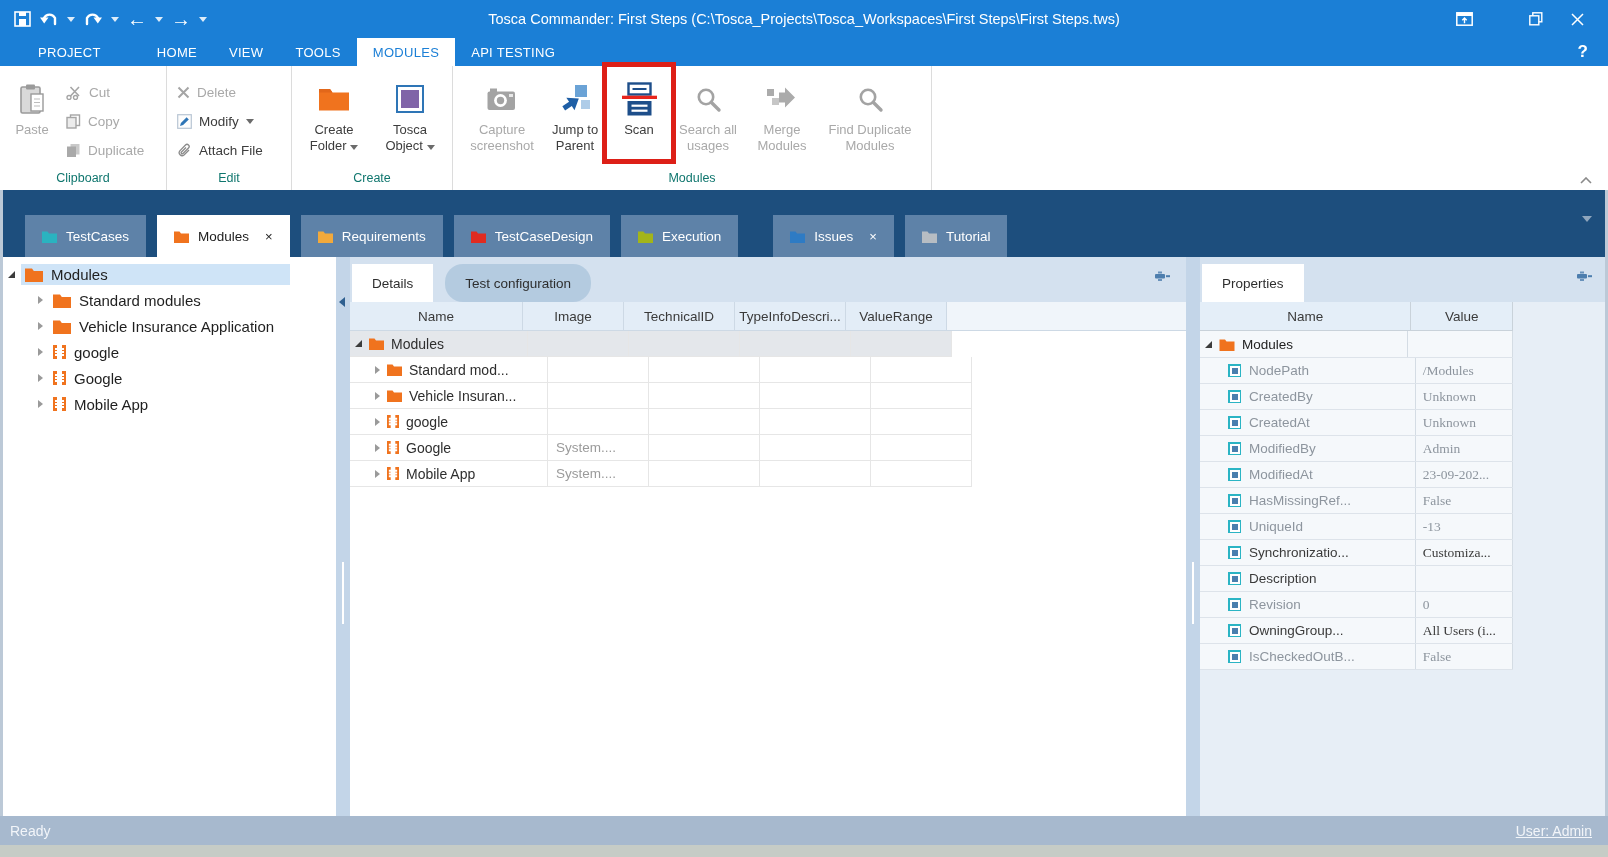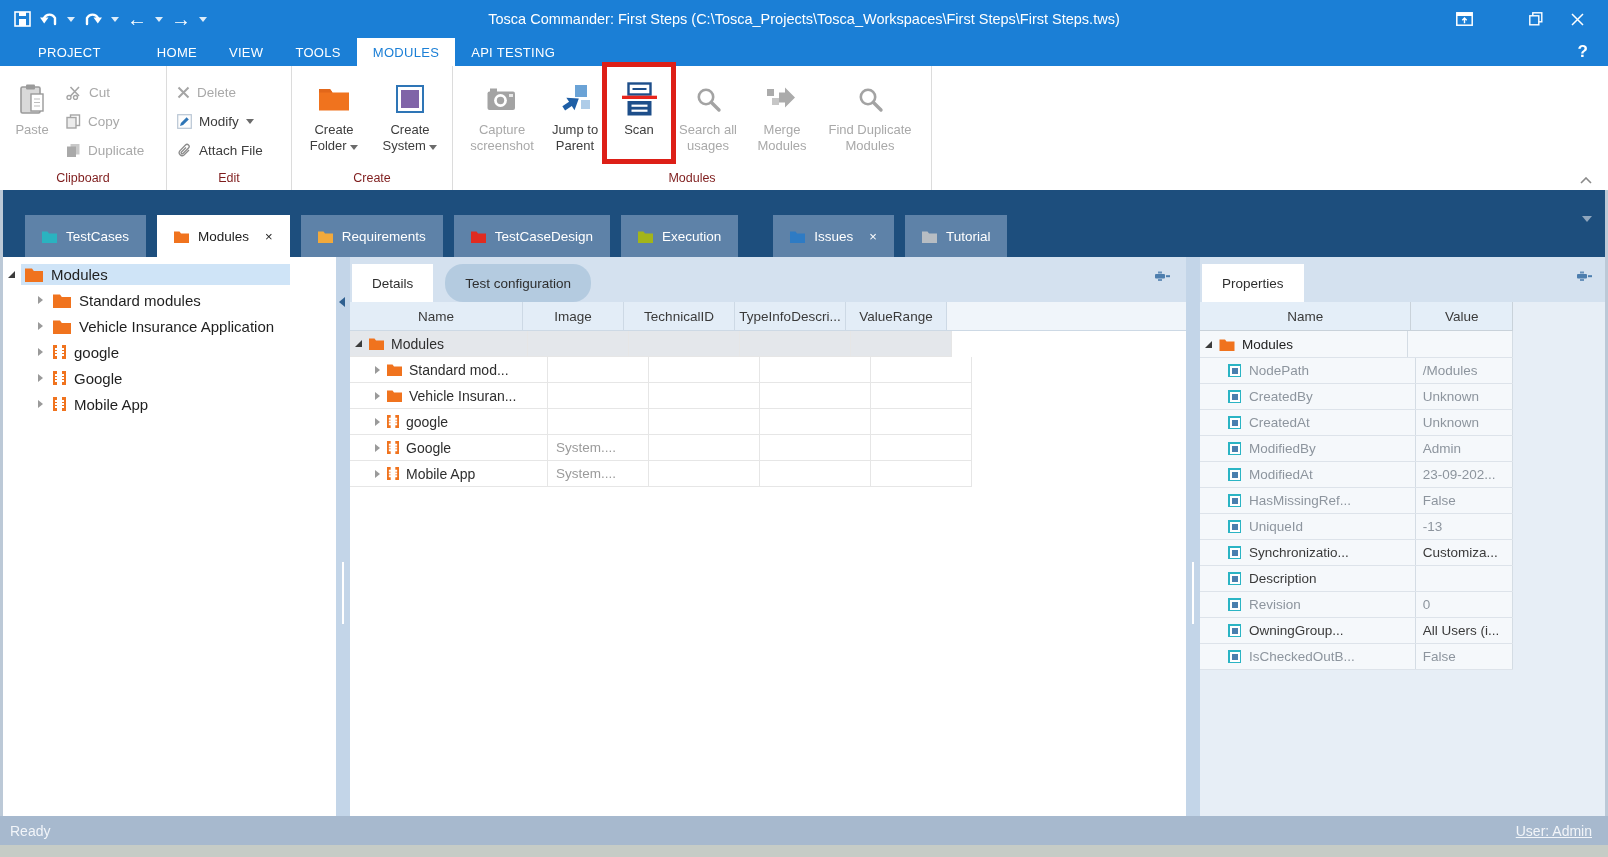--- a/index.html
+++ b/index.html
@@ -16,21 +16,21 @@
   .min-bar{width:12px;height:2px;background:#fff;}
   
   .ribbon-tabs{position:absolute;top:38px;left:0;right:0;height:28px;background:#1b7fd6;display:flex;align-items:stretch;color:#fff;font-size:13px;}
   .rtab{display:flex;align-items:center;padding:0 16px;letter-spacing:.3px;cursor:default;}
   .rtab.active{background:#fff;color:#1b7fd6;}
   .ribbon-help{margin-left:auto;align-self:center;font-size:17px;font-weight:bold;padding-right:20px;}
   
   .ribbon{position:absolute;top:66px;left:0;right:0;height:124px;background:#fff;border-bottom:1px solid #d9dee4;display:flex;}
   .rgroup{position:relative;display:flex;flex-direction:column;padding:4px 4px 0 4px;border-right:1px solid #dcdcdc;}
   .rgroup-buttons{display:flex;flex:1;align-items:flex-start;}
-  .rgroup-label{text-align:center;color:#7f1d1d;font-size:12.5px;padding:0 0 5px;}
+  .rgroup-label{text-align:center;color:#0f766e;font-size:12.5px;padding:0 0 5px;}
   .bigbtn{display:flex;flex-direction:column;align-items:center;padding-top:6px;position:relative;}
   .bigbtn .icon-area{height:46px;display:flex;align-items:center;justify-content:center;}
   .bigbtn .lbl{font-size:13px;line-height:1.25;text-align:center;color:#3d3d3d;}
   .bigbtn.disabled .lbl{color:#a9a9a9;}
   .smallcol{display:flex;flex-direction:column;padding-top:8px;}
   .smallbtn{display:flex;align-items:center;gap:7px;height:29px;font-size:13.5px;color:#3d3d3d;padding:0 6px;}
   .smallbtn.disabled{color:#a9a9a9;}
   .red-box{position:absolute;left:-6px;right:-6px;top:-8px;height:92px;border:5px solid #dd1f17;pointer-events:none;z-index:3;}
   .ribbon-collapse{position:absolute;right:16px;bottom:6px;}
   .obj-icon{border:2px solid #2e75b6;background:#fff;padding:3px;line-height:0;}
@@ -75,21 +75,21 @@
   .g-name{gap:7px;padding-left:5px;}
   .g-name.child{padding-left:25px;}
   .sys-text{color:#9b9b9b;padding-left:8px;font-size:13.5px;}
   
   .prop-grid{width:313px;font-size:13.5px;color:#3a3a3a;}
   .prop-header{display:flex;height:28px;background:#e4eef8;border-bottom:1px solid #c9d2da;font-size:13.5px;}
   .ph-cell{display:flex;align-items:center;justify-content:center;border-right:1px solid #c9d2da;}
   .prop-row{display:flex;height:25px;background:#f5f8fb;border-bottom:1px solid #dde3ea;}
   .p-name{display:flex;align-items:center;border-right:1px solid #d4dce4;overflow:hidden;white-space:nowrap;padding-left:28px;gap:8px;}
   .p-name.root{padding-left:5px;gap:7px;color:#222;}
-  .p-value{display:flex;align-items:center;padding-left:7px;overflow:hidden;white-space:nowrap;border-right:1px solid #d4dce4;}
+  .p-value{display:flex;align-items:center;padding-left:7px;overflow:hidden;white-space:nowrap;border-right:1px solid #d4dce4;font-family:Liberation Serif, serif;}
   .prop-row.ro .p-name span,.prop-row.ro .p-value{color:#8d959e;}
   .prop-row.ed .p-name span,.prop-row.ed .p-value{color:#3a3a3a;}
   .prop-icon{width:13px;height:13px;background:#2ab4c4;display:flex;align-items:center;justify-content:center;flex:0 0 13px;}
   .prop-icon::before{content:'';width:6px;height:6px;background:#4a7fae;border:2px solid #fff;display:block;}
   
   .statusbar{position:absolute;top:816px;left:0;right:0;height:29px;background:#a7b9ce;color:#f2f5f9;display:flex;align-items:center;font-size:14px;padding:0 10px;box-sizing:border-box;}
   .status-right{margin-left:auto;text-decoration:underline;padding-right:6px;}
   .bottom-strip{position:absolute;top:845px;left:0;right:0;height:12px;background:#c6ccc6;}
   svg{display:block;}
 </style>
@@ -253,21 +253,21 @@
               </svg>
           </div>
           <div class="lbl"><span>Create Folder</span> <span class="caret-down caret-dark"></span></div>
         </div>
         <div class="bigbtn" style="width:72px">
           <div class="icon-area">
             <span class="obj-icon">
                 <div></div>
               </span>
           </div>
-          <div class="lbl"><span>Create System</span> <span class="caret-down caret-dark"></span></div>
+          <div class="lbl"><span>Tosca Object</span> <span class="caret-down caret-dark"></span></div>
         </div>
       </div>
       <div class="rgroup-label">Create</div>
     </div>
 
     <div class="rgroup" style="width:470px">
       <div class="rgroup-buttons" style="justify-content:center;">
         <div class="bigbtn disabled" style="width:80px">
           <div class="icon-area">
             <svg width="30" height="25" viewBox="0 0 30 25">

